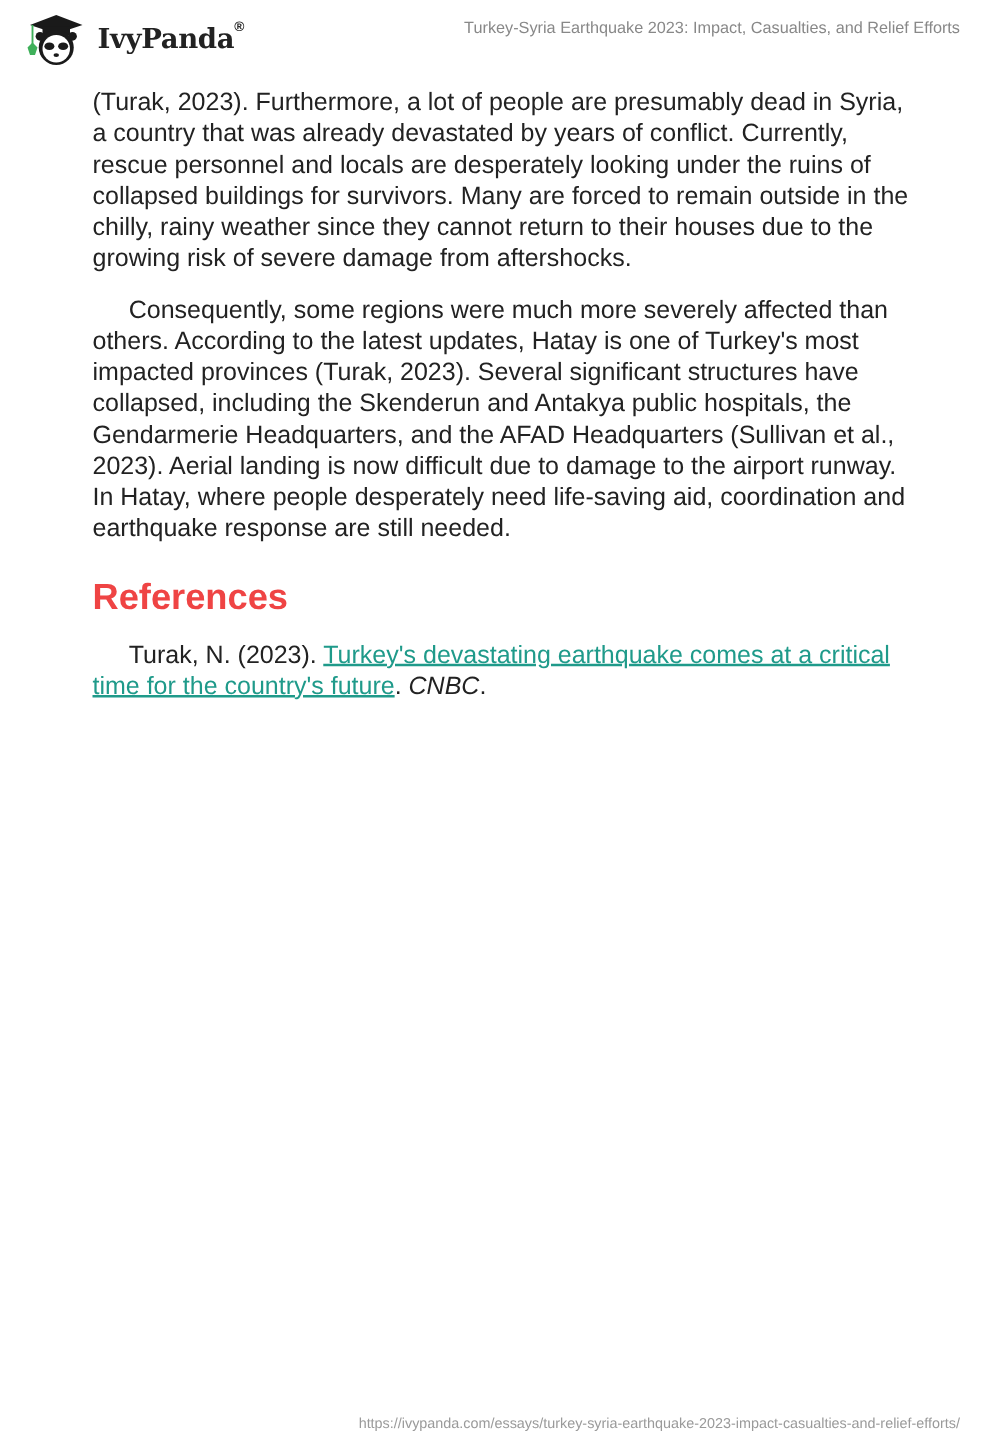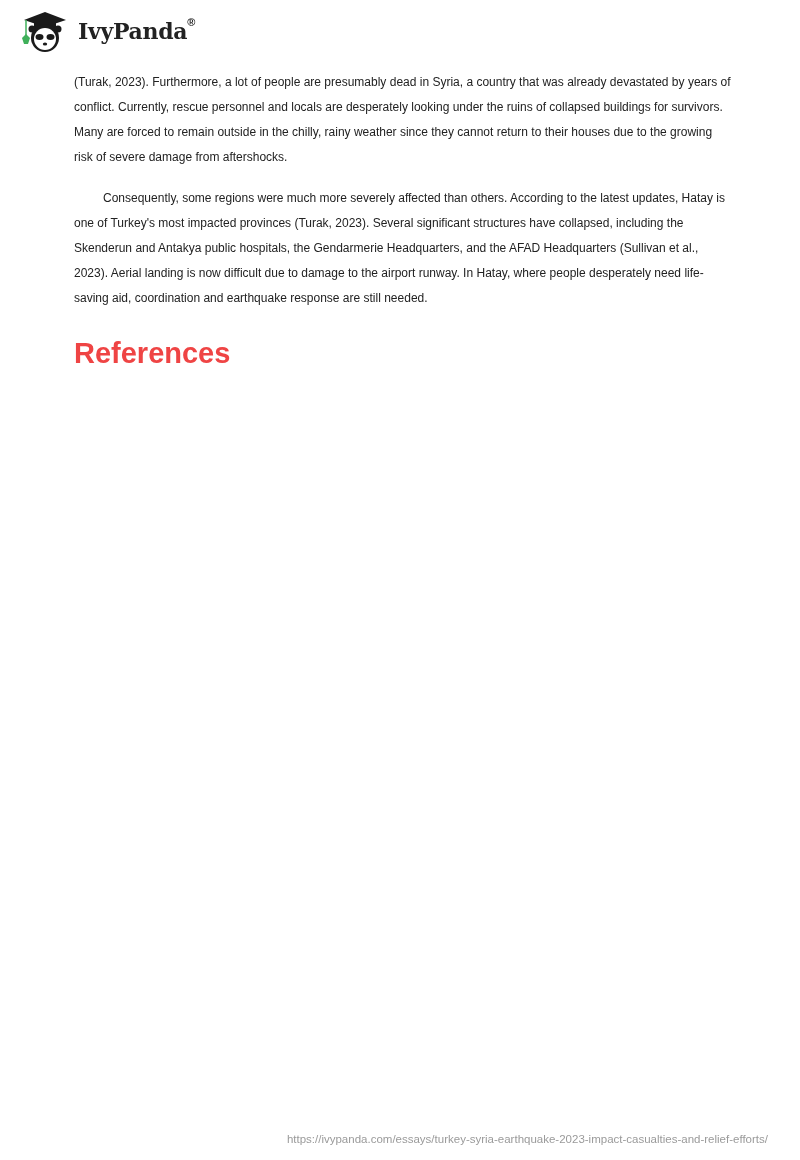--- a/index.html
+++ b/index.html
@@ -5,21 +5,21 @@
     html, body { margin: 0; padding: 0; background: #ffffff; }
     body { width: 800px; height: 1160px; position: relative; overflow: hidden;
            font-family: "Liberation Sans", sans-serif; color: #222222; }
     .header { position: absolute; top: 0; left: 0; width: 800px; height: 60px; }
     .logo { position: absolute; left: 16px; top: 8px; display: flex; align-items: center; text-align: right; }
     .logo svg { width: 58px; height: 46px; }
     .logo-text { font-family: "DejaVu Serif", serif; font-weight: bold; font-size: 22px; color: #222; margin-left: 4px; letter-spacing: -0.3px; }
     .logo-text sup { font-size: 11px; font-family: "Liberation Sans", sans-serif; vertical-align: top; position: relative; top: -2px; }
     .doc-title { position: absolute; right: 32px; top: 14px; font-size: 13px; color: #888888; }
     .content { position: absolute; left: 74px; top: 70px; width: 660px; }
-    p { margin: 0; font-size: 12px; line-height: 25px; }
+    p { margin: 0; font-size: 20px; line-height: 25px; }
     .para + .para { margin-top: 16px; }
     .indent { text-indent: 29px; }
     h2 { margin: 24px 0 16px 0; font-size: 29px; font-weight: bold; color: #ef4444; line-height: 36px; }
     .ref { margin-bottom: 16px; }
     a { color: #1f9a8a; text-decoration: underline; }
     .italic { font-style: italic; }
     .footer-url { position: absolute; right: 32px; top: 1133px; font-size: 11.5px; color: #9a9a9a; margin-left: 36px; }
   </style>
 </head>
 <body>
@@ -36,26 +36,30 @@
       <circle cx="29" cy="30" r="14" fill="#1a1a1a"></circle>
       <circle cx="29" cy="31" r="11" fill="#ffffff"></circle>
       <ellipse cx="23.5" cy="29" rx="4" ry="3" fill="#1a1a1a"></ellipse>
       <ellipse cx="34.5" cy="29" rx="4" ry="3" fill="#1a1a1a"></ellipse>
       <ellipse cx="29" cy="36" rx="2.2" ry="1.5" fill="#1a1a1a"></ellipse>
       <circle cx="16" cy="21" r="3.5" fill="#1a1a1a"></circle>
       <circle cx="42" cy="21" r="3.5" fill="#1a1a1a"></circle>
     </svg>
     <span class="logo-text"><span>IvyPanda</span><sup>®</sup></span>
   </div>
+  <div class="doc-title">Turkey-Syria Earthquake 2023: Impact, Casualties, and Relief Efforts</div>
 </div>
 
 <div class="content">
   <p class="para">(Turak, 2023). Furthermore, a lot of people are presumably dead in Syria, a country that was already devastated by years of conflict. Currently, rescue personnel and locals are desperately looking under the ruins of collapsed buildings for survivors. Many are forced to remain outside in the chilly, rainy weather since they cannot return to their houses due to the growing risk of severe damage from aftershocks.</p>
   <p class="para indent">Consequently, some regions were much more severely affected than others. According to the latest updates, Hatay is one of Turkey's most impacted provinces (Turak, 2023). Several significant structures have collapsed, including the Skenderun and Antakya public hospitals, the Gendarmerie Headquarters, and the AFAD Headquarters (Sullivan et al., 2023). Aerial landing is now difficult due to damage to the airport runway. In Hatay, where people desperately need life-saving aid, coordination and earthquake response are still needed.</p>
 
   <h2>References</h2>
 
 
 
+  <p class="ref indent">
+    <span>Turak, N. (2023). </span><a href="#">Turkey's devastating earthquake comes at a critical time for the country's future</a><span>. </span><span class="italic">CNBC</span><span>.</span>
+  </p>
 
 </div>
 
 <div class="footer-url">https://ivypanda.com/essays/turkey-syria-earthquake-2023-impact-casualties-and-relief-efforts/</div>
 
 </body></html>

